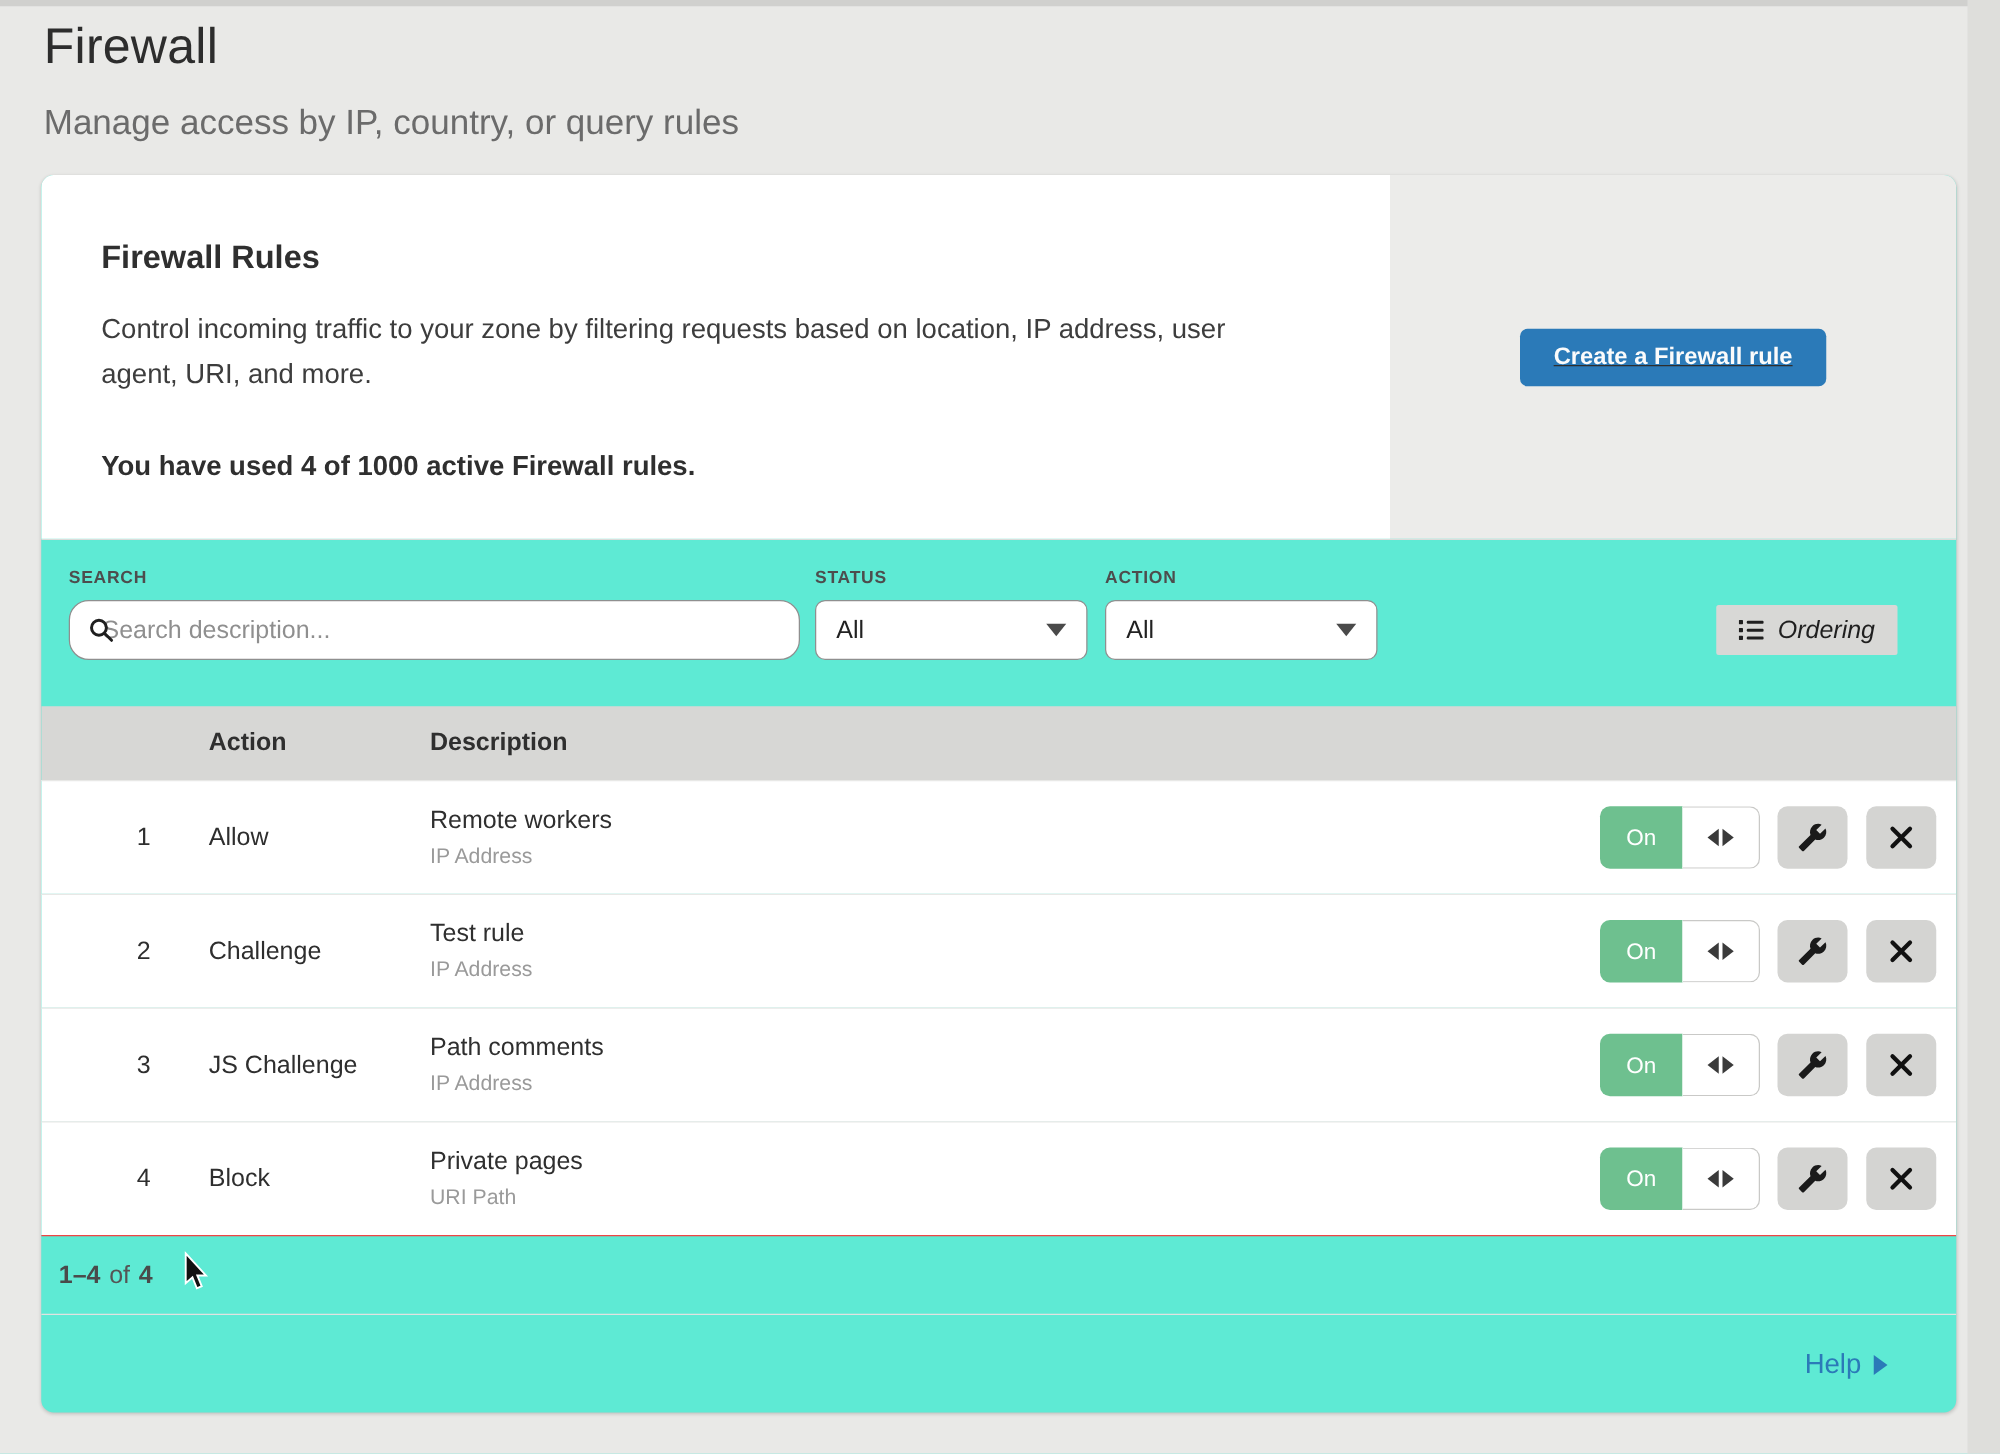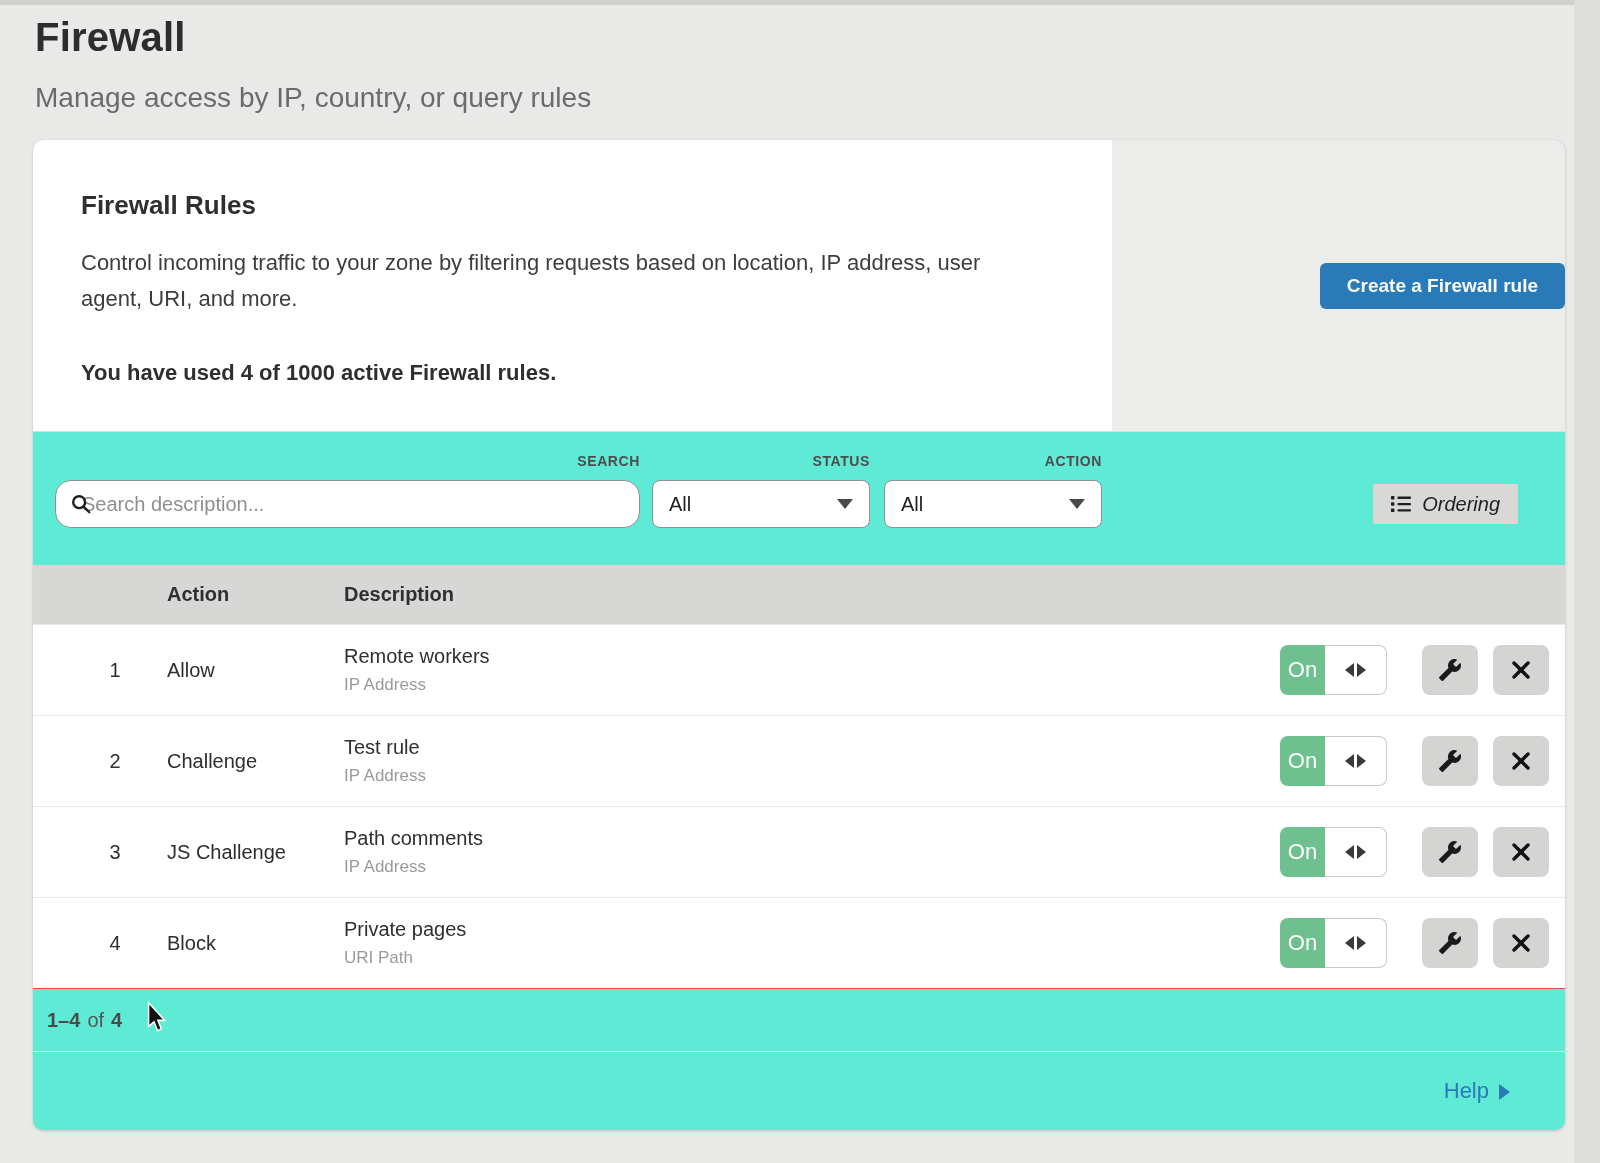--- a/index.html
+++ b/index.html
@@ -9,46 +9,46 @@
     background:#e9e9e7;
     position:relative;
     color:#2e2e2e;
   }
   .top-edge { position:absolute; top:0; left:0; width:100%; height:5px; background:#d0d0ce; }
   .right-edge { position:absolute; top:0; right:0; width:26px; height:100%; background:#dededb; }
 
   .page { position:absolute; top:5px; left:33px; width:1532px; }
 
   .page-header { padding:10px 0 0 2px; }
-  .page-title { font-size:40px; font-weight:700; color:#2d2d2d; letter-spacing:.2px; }
+  .page-title { font-size:40px; font-weight:400; color:#2d2d2d; letter-spacing:.2px; }
   .page-subtitle { margin-top:22px; font-size:28px; font-weight:400; color:#6b6b6b; }
 
   .card {
     margin-top:26px; width:1532px; background:#5eead4;
     border-radius:10px; box-shadow:0 1px 3px rgba(0,0,0,.18);
     overflow:hidden;
   }
 
   
   .card-top { display:flex; height:292px; border-bottom:1px solid #dcdcda; }
   .card-top-left { width:1079px; padding:50px 60px 0 48px; background:#fff; }
-  .card-top-right { flex:1; background:#ececea; display:flex; align-items:center; justify-content:flex-end; }
+  .card-top-right { flex:1; background:#ececea; display:flex; align-items:center; justify-content:center;text-decoration:underline; }
   .card-title { font-size:26px; font-weight:700; color:#2f2f2f; }
   .card-desc { margin-top:24px; font-size:22px; line-height:1.65; color:#3d3d3d; max-width:960px; }
   .card-usage { margin-top:42px; font-size:22px; font-weight:700; color:#2f2f2f; }
   .btn-primary {
     background:#2b7ab8; color:#fbfbfb; border:none; border-radius:6px;
     font-family:inherit; font-size:19px; font-weight:600;
     padding:12px 27px; cursor:pointer;
   }
 
   
   .filters { display:flex; align-items:flex-start; padding:21px 16px 0 22px; height:133px; }
   .filter-group { display:flex; flex-direction:column; }
-  .filter-label { font-size:14px; font-weight:700; letter-spacing:.6px; color:#4d4d4d; margin-bottom:11px;text-align:right; }
+  .filter-label { font-size:14px; font-weight:700; letter-spacing:.6px; color:#4d4d4d; margin-bottom:11px; }
   .search-wrap { position:relative; width:585px; }
   .search-input {
     width:585px; height:48px; border:1px solid #8f8f8f; border-radius:16px;
     font-family:inherit; font-size:20px; color:#2e2e2e;
     padding:0 14px 0 26px; background:#fff; outline:none;
   }
   .search-input::placeholder { color:#8f8f8f; }
   .search-icon { position:absolute; left:15px; top:13px; width:22px; height:22px; }
   .select-box {
     width:218px; height:48px; border:1px solid #8f8f8f; border-radius:8px;
@@ -69,21 +69,21 @@
   .col-pri { width:134px; padding-left:30px; text-align:center; flex:none; }
   .col-act { width:177px; flex:none; }
   .col-desc { flex:1; }
   .row { display:flex; align-items:center; height:91px; border-top:1px solid #e8e8e6; background:#fff; font-size:20px; }
   .row:first-of-type { border-top:none; }
   .desc-title { font-size:20px; color:#2f2f2f; }
   .desc-sub { margin-top:7px; font-size:17px; color:#9a9a9a; }
   .controls { flex:none; display:flex; align-items:center; margin-right:16px; }
   .toggle { display:flex; height:50px; width:128px; border-radius:8px; cursor:pointer; }
   .toggle-on {
-    width:45px; background:#6ec08f; color:#fff; font-size:22px;
+    width:66px; background:#6ec08f; color:#fff; font-size:18px;
     display:flex; align-items:center; justify-content:center;
     border-radius:8px 0 0 8px;
   }
   .toggle-handle {
     width:62px; background:#fff; border:1px solid #c9c9c7; border-left:none;
     border-radius:0 8px 8px 0; display:flex; align-items:center; justify-content:center; gap:3px;
   }
   .tri-l { width:0; height:0; border-top:7px solid transparent; border-bottom:7px solid transparent; border-right:9px solid #3a3a3a; }
   .tri-r { width:0; height:0; border-top:7px solid transparent; border-bottom:7px solid transparent; border-left:9px solid #3a3a3a; }
   .icon-btn {

